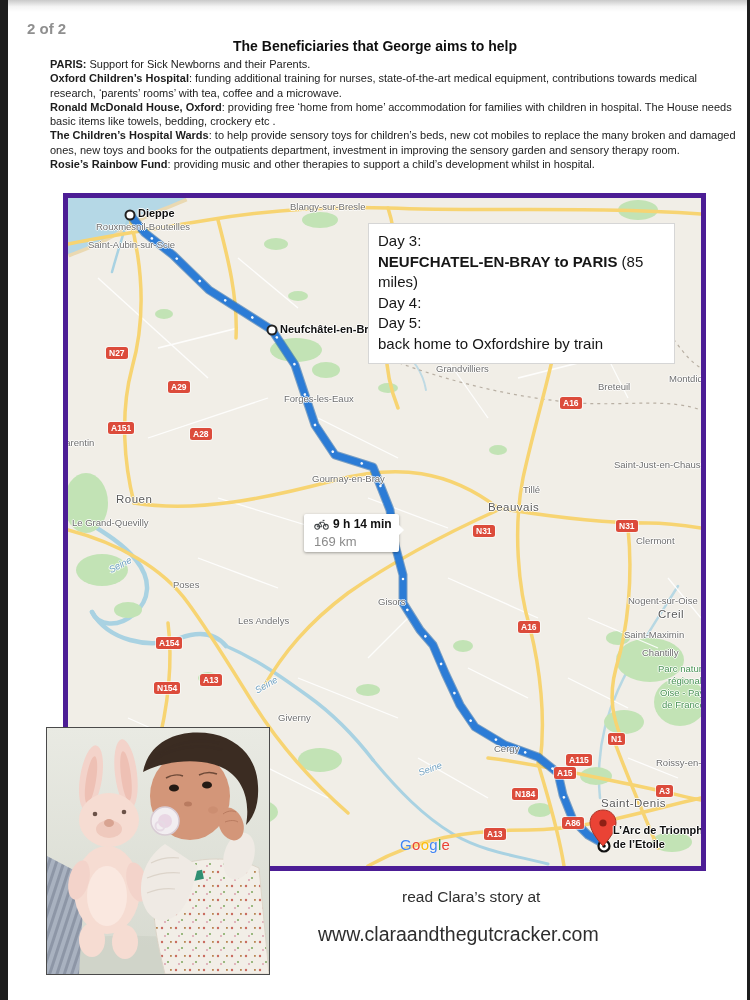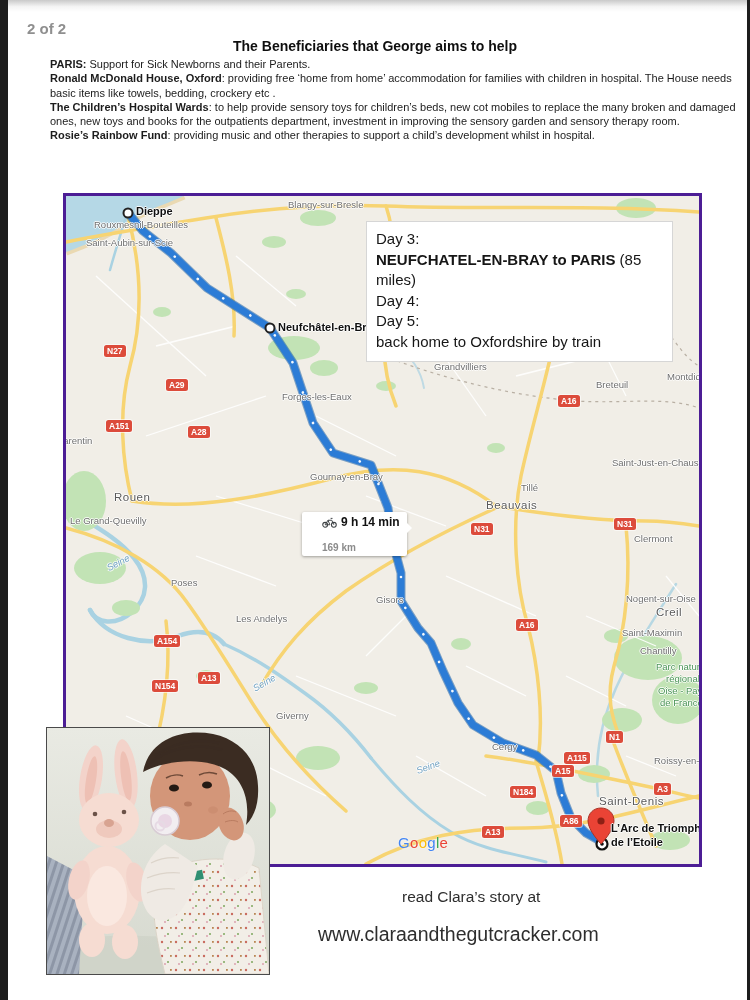--- a/index.html
+++ b/index.html
@@ -11,40 +11,40 @@
             background:linear-gradient(#c9c9c9,#f4f4f4 55%,#ffffff);}
   .page-indicator{position:absolute;left:27px;top:20px;font-size:15px;font-weight:bold;color:#8f8f8f;}
   .doc-title{position:absolute;left:8px;right:8px;top:38px;text-align:center;
              font-size:14px;font-weight:bold;color:#0e0e0e;}
   .beneficiaries{position:absolute;left:50px;top:57px;width:690px;font-size:11px;line-height:14.3px;color:#1c1c1c;}
   .beneficiaries p{margin:0;}
   .beneficiaries strong{font-weight:bold;}
 
   
   .map{position:absolute;left:63px;top:193px;width:633px;height:668px;background:#f1eee7;
-       border:3px solid #4c1d95;overflow:hidden;}
+       border:5px solid #4c1d95;overflow:hidden;}
   .map svg.art{position:absolute;left:0;top:0;}
   .ml{position:absolute;white-space:nowrap;font-size:9.5px;color:#6f6f6f;line-height:1;
       text-shadow:0 1px 0 rgba(255,255,255,.9),0 -1px 0 rgba(255,255,255,.9),1px 0 0 rgba(255,255,255,.9),-1px 0 0 rgba(255,255,255,.9);}
   .ml.city{font-size:11.5px;color:#5a5a5a;letter-spacing:.5px;}
   .ml.bold{font-size:11px;font-weight:bold;color:#101010;}
   .ml.park{color:#4b9457;font-size:9.5px;}
   .ml.water{color:#74a4c4;font-style:italic;font-size:9.5px;}
   .shield{position:absolute;background:#dc4b3b;color:#fff;font-size:8.5px;font-weight:bold;
           padding:1.5px 3px;border-radius:2.5px;line-height:1;box-shadow:0 0 0 1px rgba(255,255,255,.6);}
   .itinerary{position:absolute;left:300px;top:25px;width:287px;background:#fff;border:1px solid #d6d6d6;
              padding:7px 9px 9px 9px;font-size:15px;line-height:20.5px;color:#161616;}
   .itinerary strong{font-weight:bold;}
   .route-badge{position:absolute;left:236px;top:316px;background:#fff;border-radius:2px;
-               box-shadow:0 1px 3px rgba(0,0,0,.35);padding:3px 7px 3px 20px;}
+               box-shadow:0 1px 3px rgba(0,0,0,.35);padding:3px 7px 3px 10px;}
   .route-badge:after{content:"";position:absolute;right:-5px;top:11px;border:5px solid transparent;
                      border-left:5px solid #fff;border-right:0;}
   .route-badge .row{display:flex;align-items:center;gap:4px;}
   .route-badge .dur{font-size:12px;font-weight:bold;color:#111;}
-  .route-badge .dist{font-size:10px;color:#8b8b8b;margin-top:13px;font-weight:bold;}
+  .route-badge .dist{font-size:13px;color:#8b8b8b;margin-top:3px;}
   .glogo{position:absolute;left:332px;top:638px;font-size:15px;letter-spacing:.3px;
          text-shadow:0 0 2px rgba(255,255,255,.8);}
 
   
   .photo{position:absolute;left:46px;top:727px;width:222px;height:246px;border:1.5px solid #4a4a4a;
          overflow:hidden;background:#e3e5de;}
 
   .footer-read{position:absolute;left:402px;top:888px;font-size:15.5px;color:#2e2e2e;}
   .footer-url{position:absolute;left:318px;top:923px;font-size:19.5px;color:#2e2e2e;}
 </style>
@@ -54,20 +54,21 @@
 <div class="page">
   <div class="edge-left"></div>
   <div class="edge-right"></div>
   <div class="edge-top"></div>
 
   <div class="page-indicator">2 of 2</div>
   <div class="doc-title">The Beneficiaries that George aims to help</div>
 
   <div class="beneficiaries">
       <p><strong>PARIS:</strong><span> Support for Sick Newborns and their Parents.</span></p>
+      <p><strong>Oxford Children’s Hospital</strong><span>: funding additional training for nurses, state-of-the-art medical equipment, contributions towards medical research, ‘parents’ rooms’ with tea, coffee and a microwave.</span></p>
       <p><strong>Ronald McDonald House, Oxford</strong><span>: providing free ‘home from home’ accommodation for families with children in hospital. The House needs basic items like towels, bedding, crockery etc .</span></p>
       <p><strong>The Children’s Hospital Wards</strong><span>: to help provide sensory toys for children’s beds, new cot mobiles to replace the many broken and damaged ones, new toys and books for the outpatients department, investment in improving the sensory garden and sensory therapy room.</span></p>
       <p><strong>Rosie’s Rainbow Fund</strong><span>: providing music and other therapies to support a child’s development whilst in hospital.</span></p>
     </div>
 
   <div class="map">
     <svg class="art" width="633" height="668" viewBox="0 0 633 668">
 
       <rect x="0" y="0" width="633" height="668" fill="#f1eee7"></rect>
 

